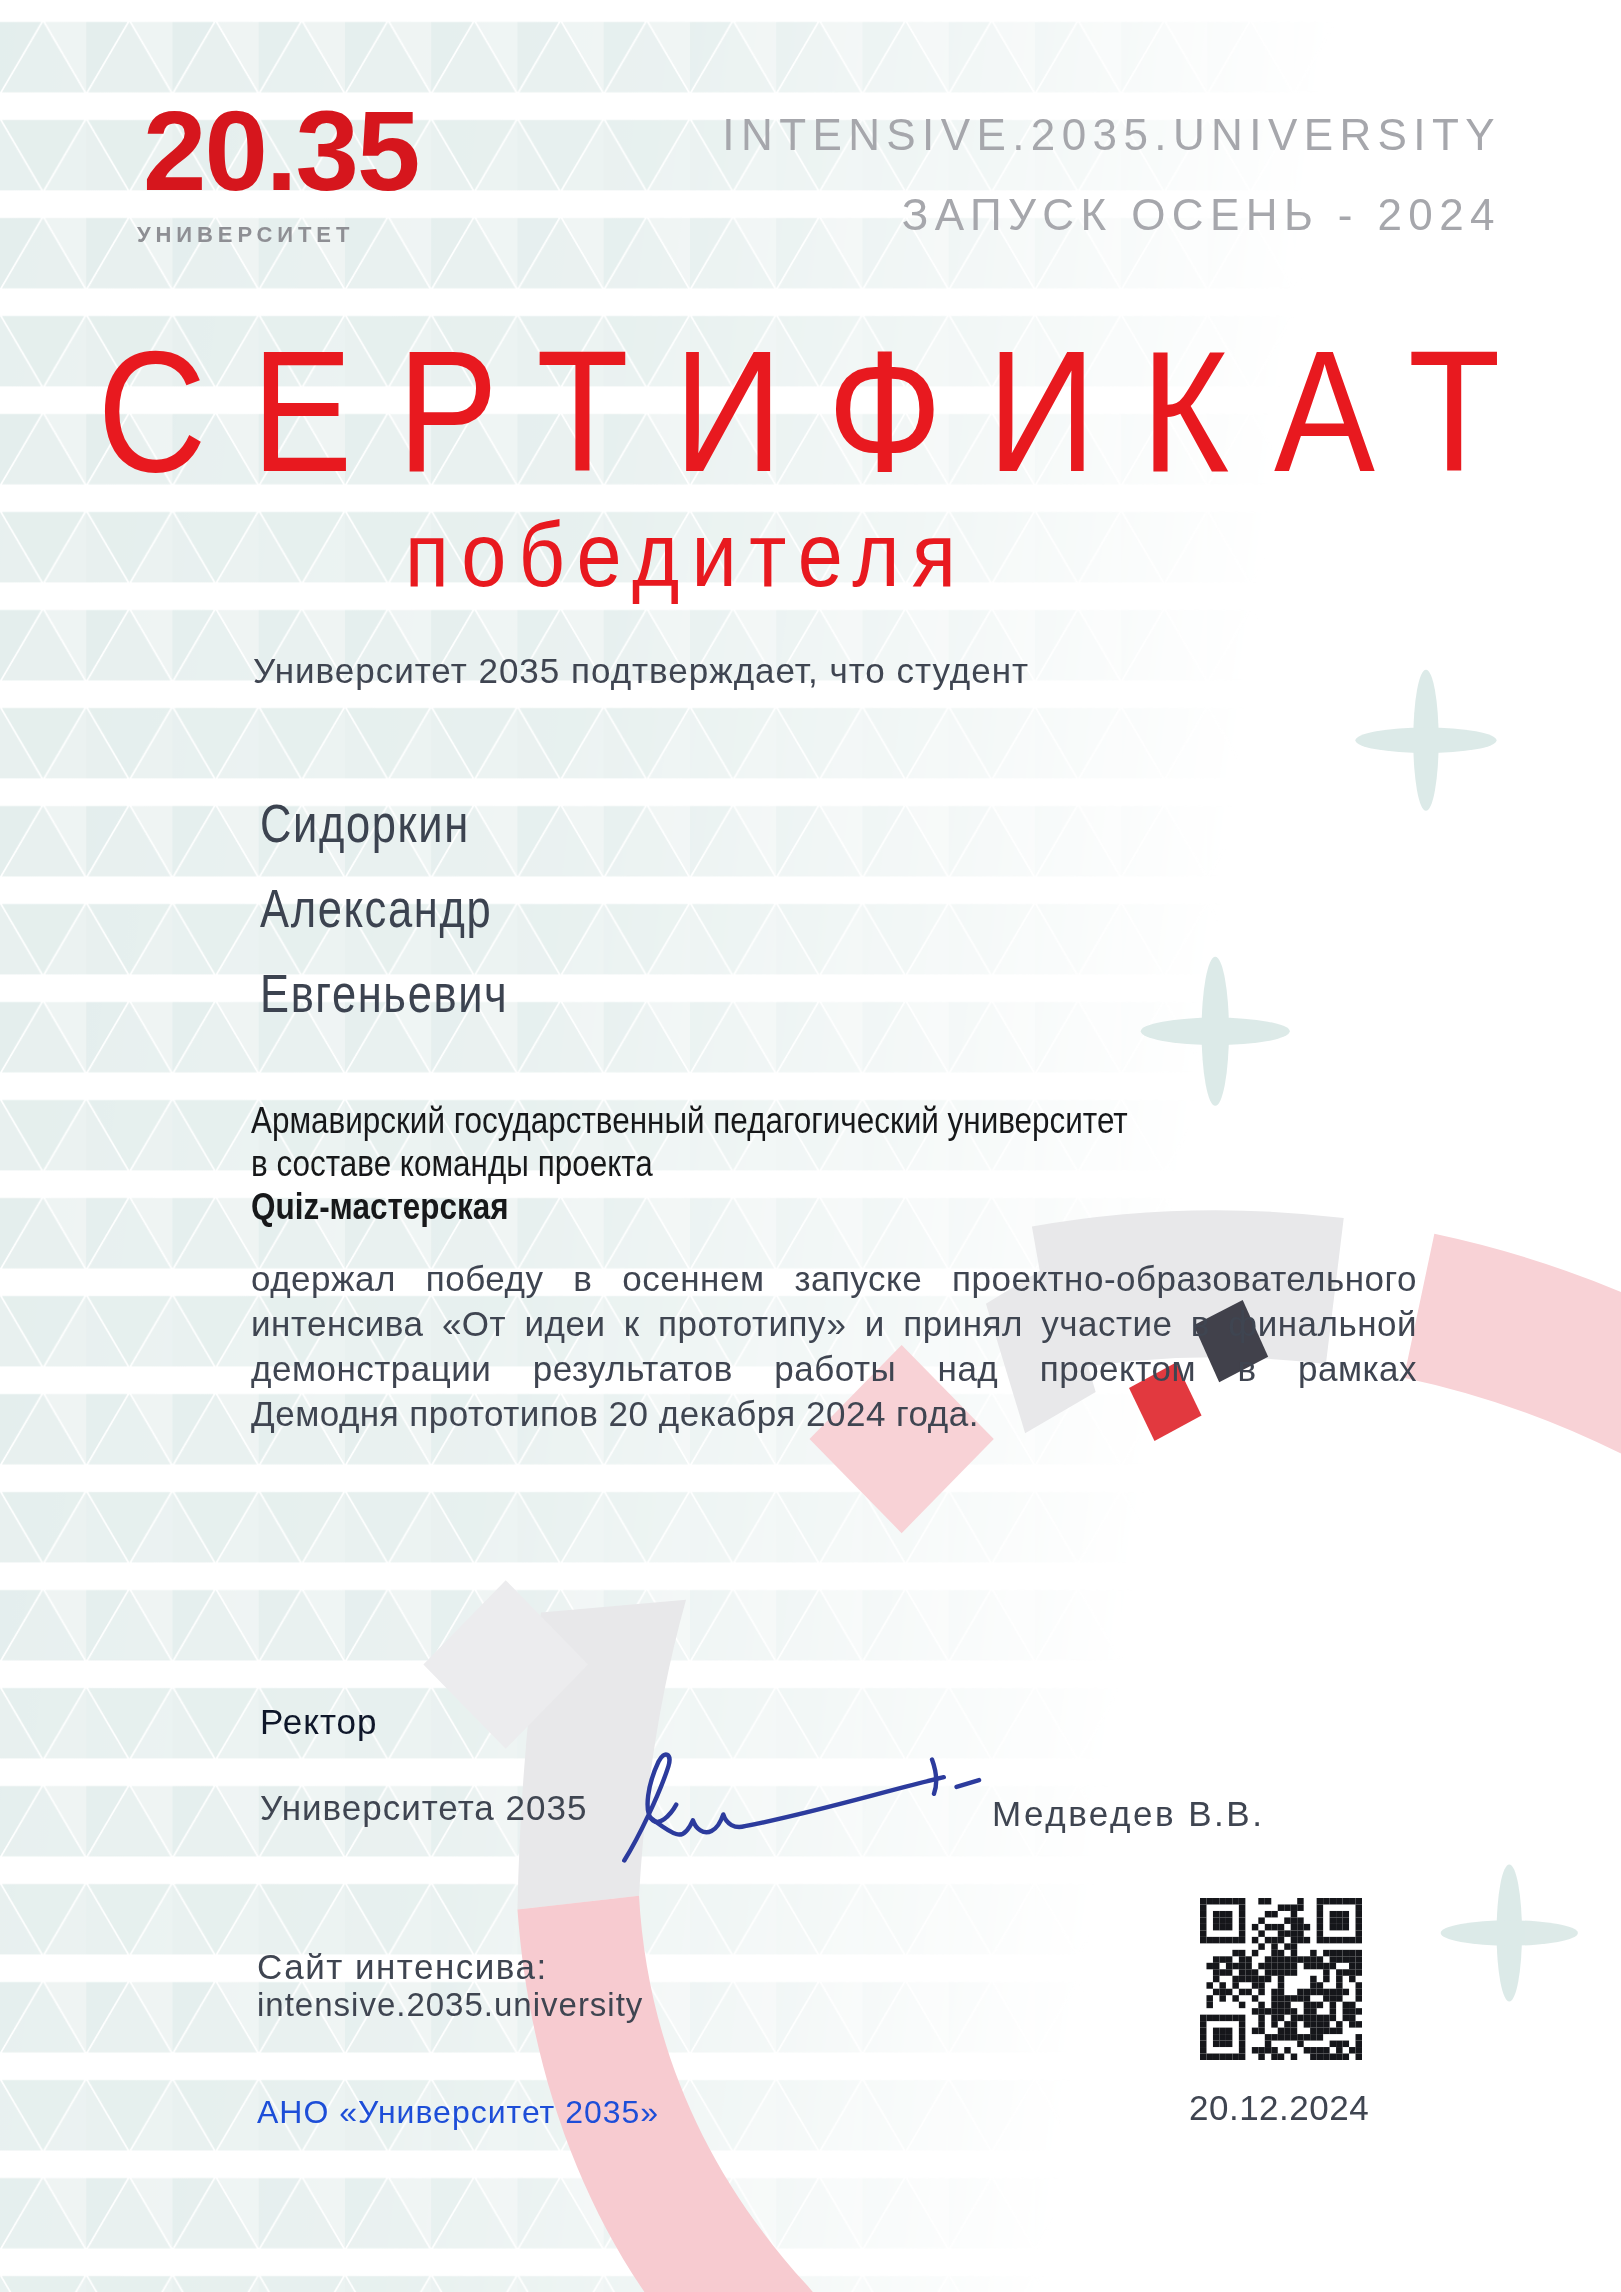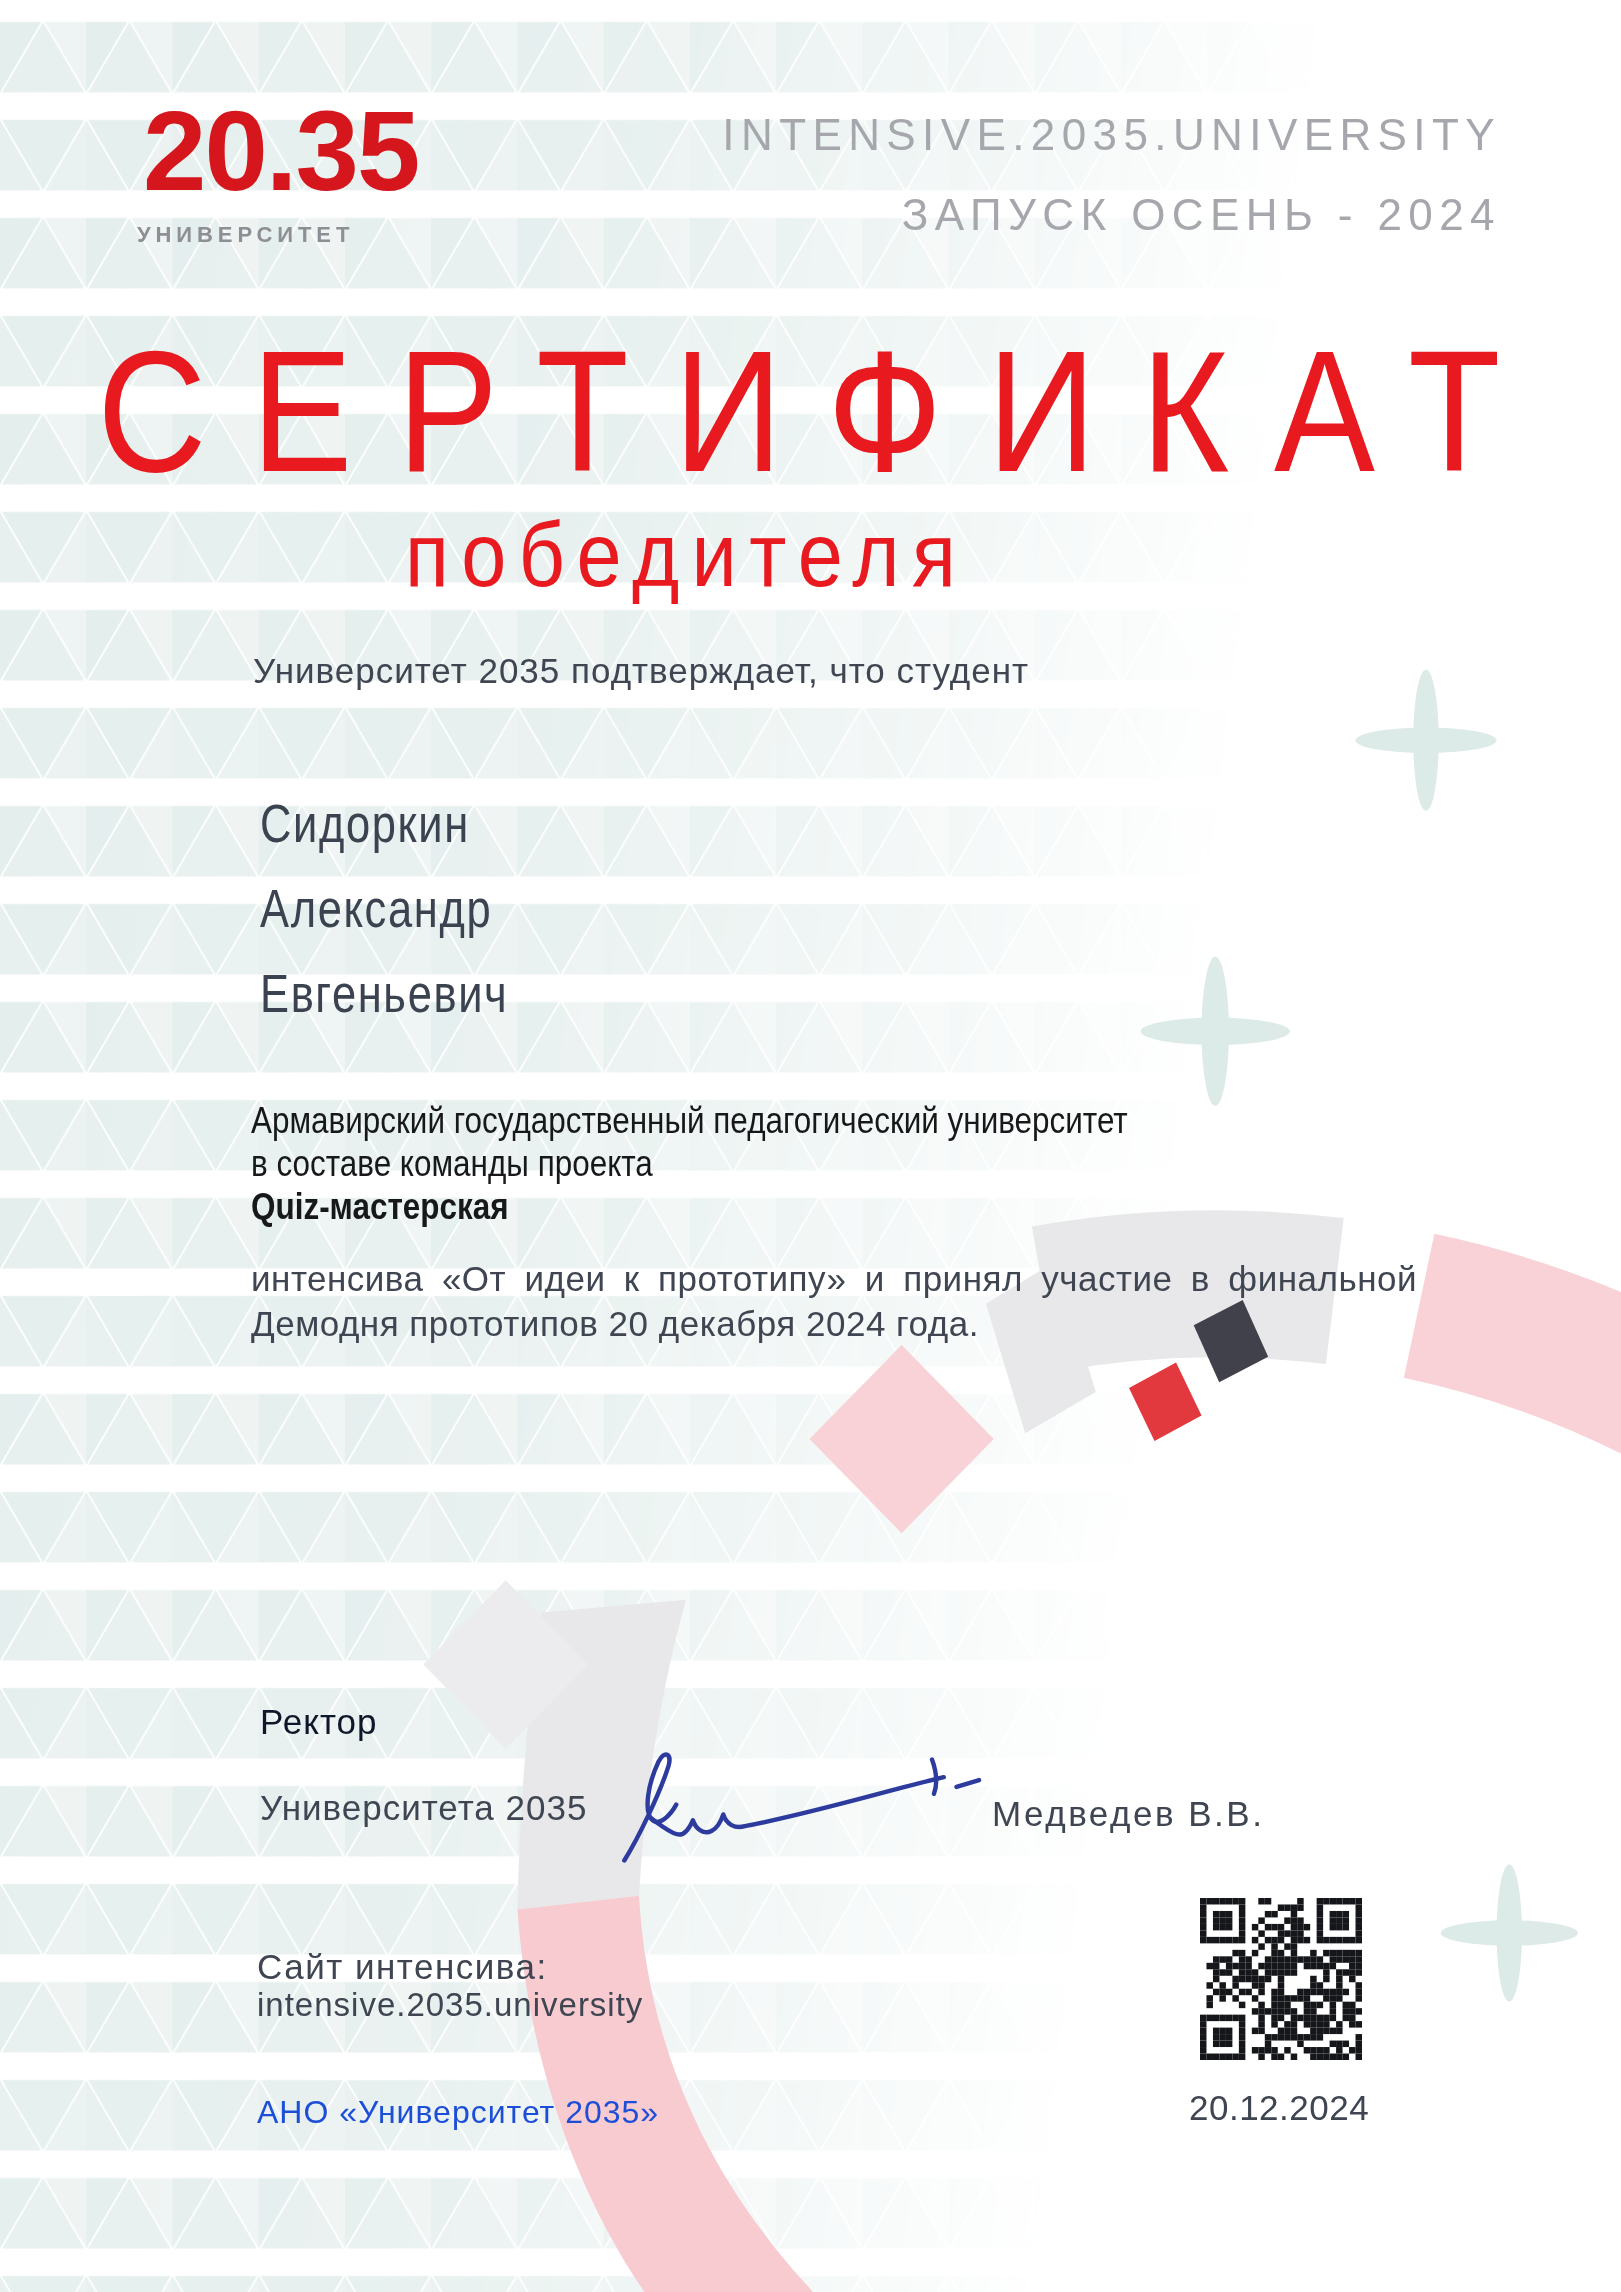--- a/index.html
+++ b/index.html
@@ -119,21 +119,23 @@
     <div>Евгеньевич</div>
   </div>
 
   <div class="abs affil">
     <div>Армавирский государственный педагогический университет</div>
     <div>в составе команды проекта</div>
     <div class="bold">Quiz-мастерская</div>
   </div>
 
   <div class="abs para para1">
+    <div>одержал победу в осеннем запуске проектно-образовательного</div>
     <div>интенсива «От идеи к прототипу» и принял участие в финальной</div>
+    <div>демонстрации результатов работы над проектом в рамках</div>
     <div>Демодня прототипов 20 декабря 2024 года.</div>
   </div>
 
   <div class="abs rector1">Ректор</div>
   <div class="abs rector2">Университета 2035</div>
   <div class="abs signer">Медведев В.В.</div>
 
   <svg id="sig-layer" width="1621" height="2293" viewBox="0 0 1654 2339">
     <g stroke="#2c3b9d" stroke-width="4.5" fill="none" stroke-linecap="round" stroke-linejoin="round">
       <path d="M 637,1898 C 652,1874 673,1830 682,1802 C 686,1789 678,1785 672,1797 C 661,1820 657,1847 665,1856 C 672,1864 684,1852 690,1841"></path>

